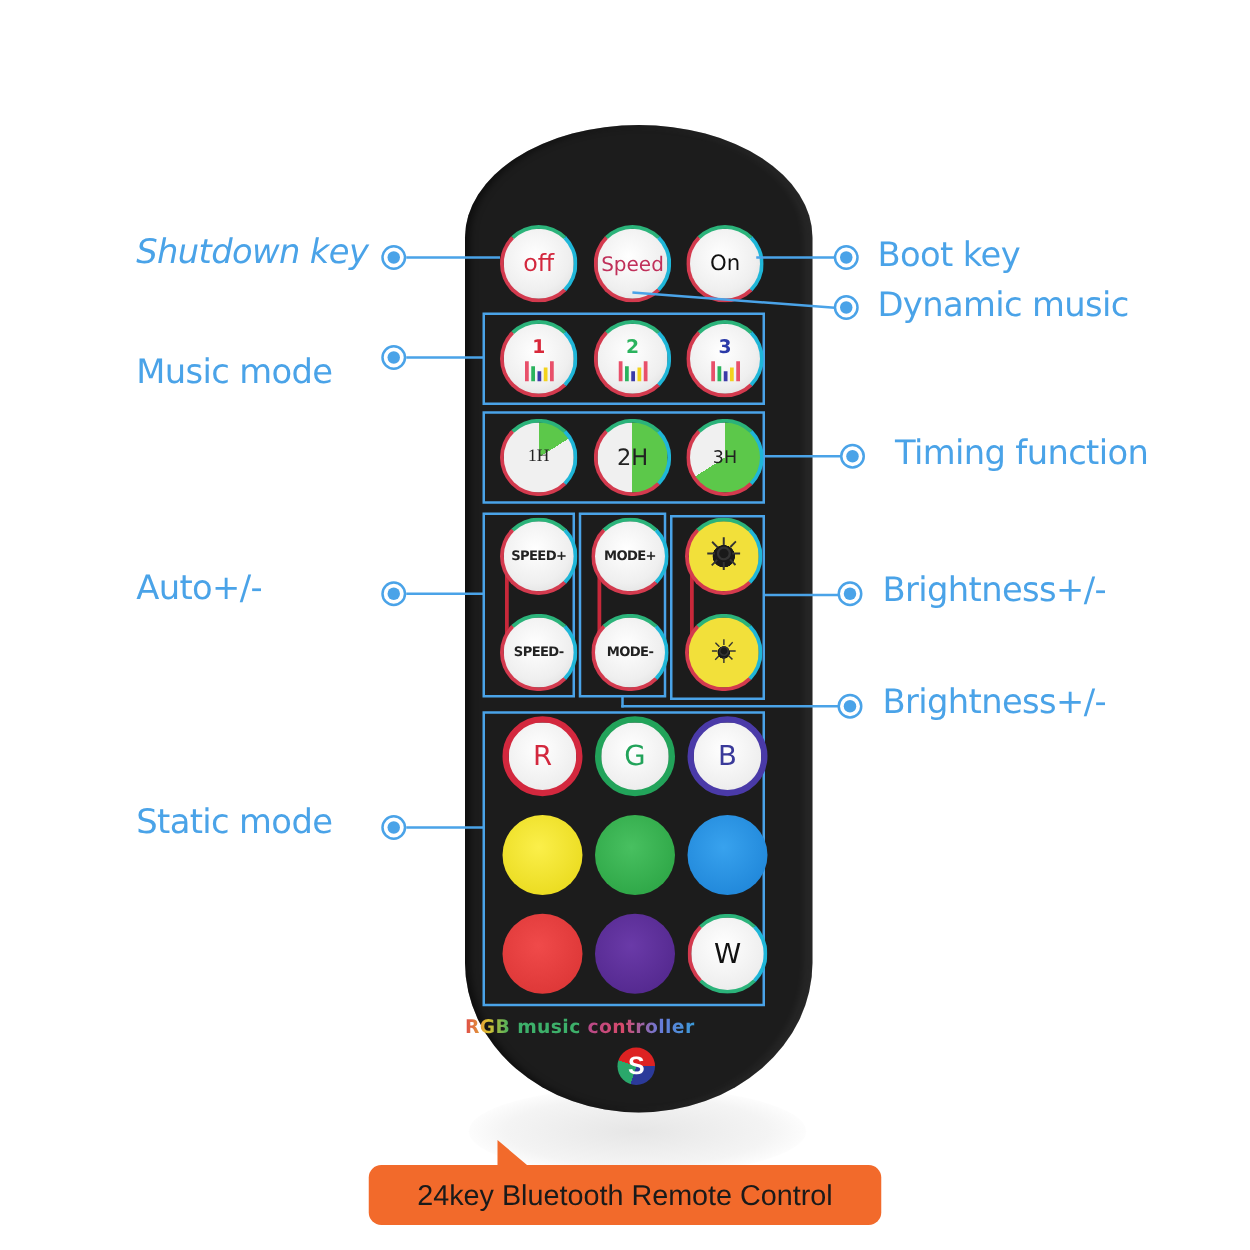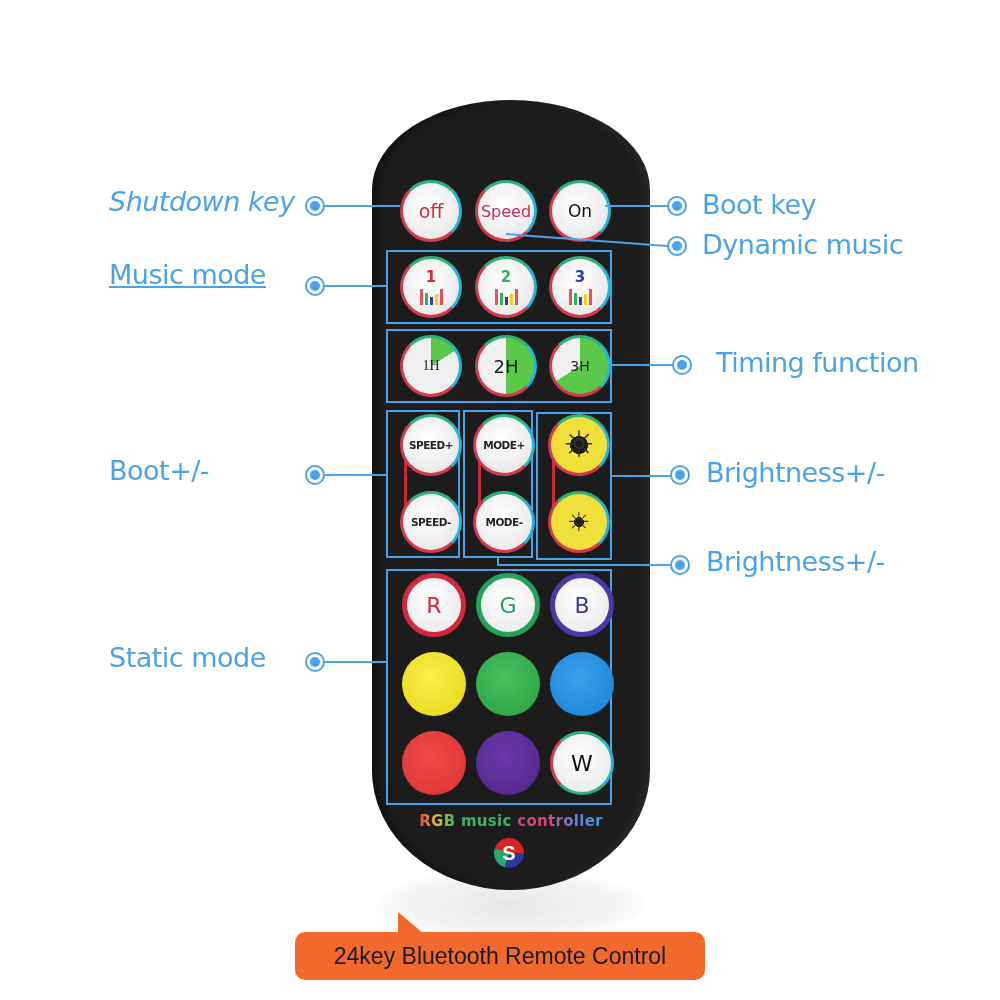--- a/index.html
+++ b/index.html
@@ -22,21 +22,21 @@
     .vlink { position:absolute; background:#4aa3e8; width:2px; }
     .dot { position:absolute; width:20px; height:20px; border-radius:50%; border:2px solid #4aa3e8;
            box-sizing:border-box; background:#fff; }
     .dot::after { content:""; position:absolute; left:3px; top:3px; width:10px; height:10px; border-radius:50%; background:#4aa3e8; }
     .label { position:absolute; color:#4aa3e8; font-size:27px; font-family:"DejaVu Sans", sans-serif; white-space:nowrap; letter-spacing:-0.5px; }
     .red-bar { position:absolute; width:3px; background:#c8283a; }
     .color-btn { position:absolute; width:64px; height:64px; border-radius:50%; }
     .rgb-btn { position:absolute; width:64px; height:64px; border-radius:50%; box-sizing:border-box;
                background:radial-gradient(circle at 45% 40%, #ffffff 0%, #eeeeee 70%, #dddddd 100%);
                display:flex; align-items:center; justify-content:center; font-size:22px; font-family:"DejaVu Sans", sans-serif; }
-    .brand { position:absolute; left:372px; top:812px; width:278px; text-align:center; font-size:15px; font-weight:bold; font-family:"DejaVu Sans", sans-serif; letter-spacing:0.3px; }
+    .brand { position:absolute; left:372px; top:812px; width:278px; text-align:left; font-size:15px; font-weight:bold; font-family:"DejaVu Sans", sans-serif; letter-spacing:0.3px; }
     .logo { position:absolute; left:494px; top:838px; width:30px; height:30px; border-radius:50%;
             background:conic-gradient(#d22 0 25%, #2b3a9a 25% 55%, #2aa86b 55% 80%, #d22 80%);
             display:flex; align-items:center; justify-content:center; color:#fff; font-weight:bold; font-size:20px; }
     .banner { position:absolute; left:295px; top:932px; width:410px; height:48px; background:#f26a2b; border-radius:10px;
               display:flex; align-items:center; justify-content:center; color:#1a1a1a; font-size:23px; }
     .banner-tip { position:absolute; left:398px; top:912px; width:0; height:0; border-left:0 solid transparent;
                   border-right:26px solid transparent; border-bottom:22px solid #f26a2b; }
     .eq { display:flex; align-items:flex-end; gap:2px; height:20px; }
     .eq span { display:block; width:3px; }
   </style>
@@ -154,25 +154,25 @@
   <span style="background:linear-gradient(90deg,#b84a8a,#d84a6a,#6a7ad8,#3a9ad8);-webkit-background-clip:text;background-clip:text;color:transparent;">controller</span>
 </div>
 <div class="logo">
   <span>S</span>
 </div>
 
 <div class="label" style="left:109px;top:186px;font-style:italic;">Shutdown key</div>
 <div class="dot" style="left:305px;top:196px;"></div>
 <div class="link" style="left:325px;top:205px;width:75px;"></div>
 
-<div class="label" style="left:109px;top:259px;text-decoration:underline;">Music mode</div>
+<div class="label" style="left:109px;top:282px;">Music mode</div>
 <div class="dot" style="left:305px;top:276px;"></div>
 <div class="link" style="left:325px;top:285px;width:62px;"></div>
 
-<div class="label" style="left:109px;top:455px;">Boot+/-</div>
+<div class="label" style="left:109px;top:455px;">Auto+/-</div>
 <div class="dot" style="left:305px;top:465px;"></div>
 <div class="link" style="left:325px;top:474px;width:62px;"></div>
 
 <div class="label" style="left:109px;top:642px;">Static mode</div>
 <div class="dot" style="left:305px;top:652px;"></div>
 <div class="link" style="left:325px;top:661px;width:62px;"></div>
 
 <div class="link" style="left:605px;top:205px;width:63px;"></div>
 <div class="dot" style="left:667px;top:196px;"></div>
 <div class="label" style="left:702px;top:189px;">Boot key</div>

